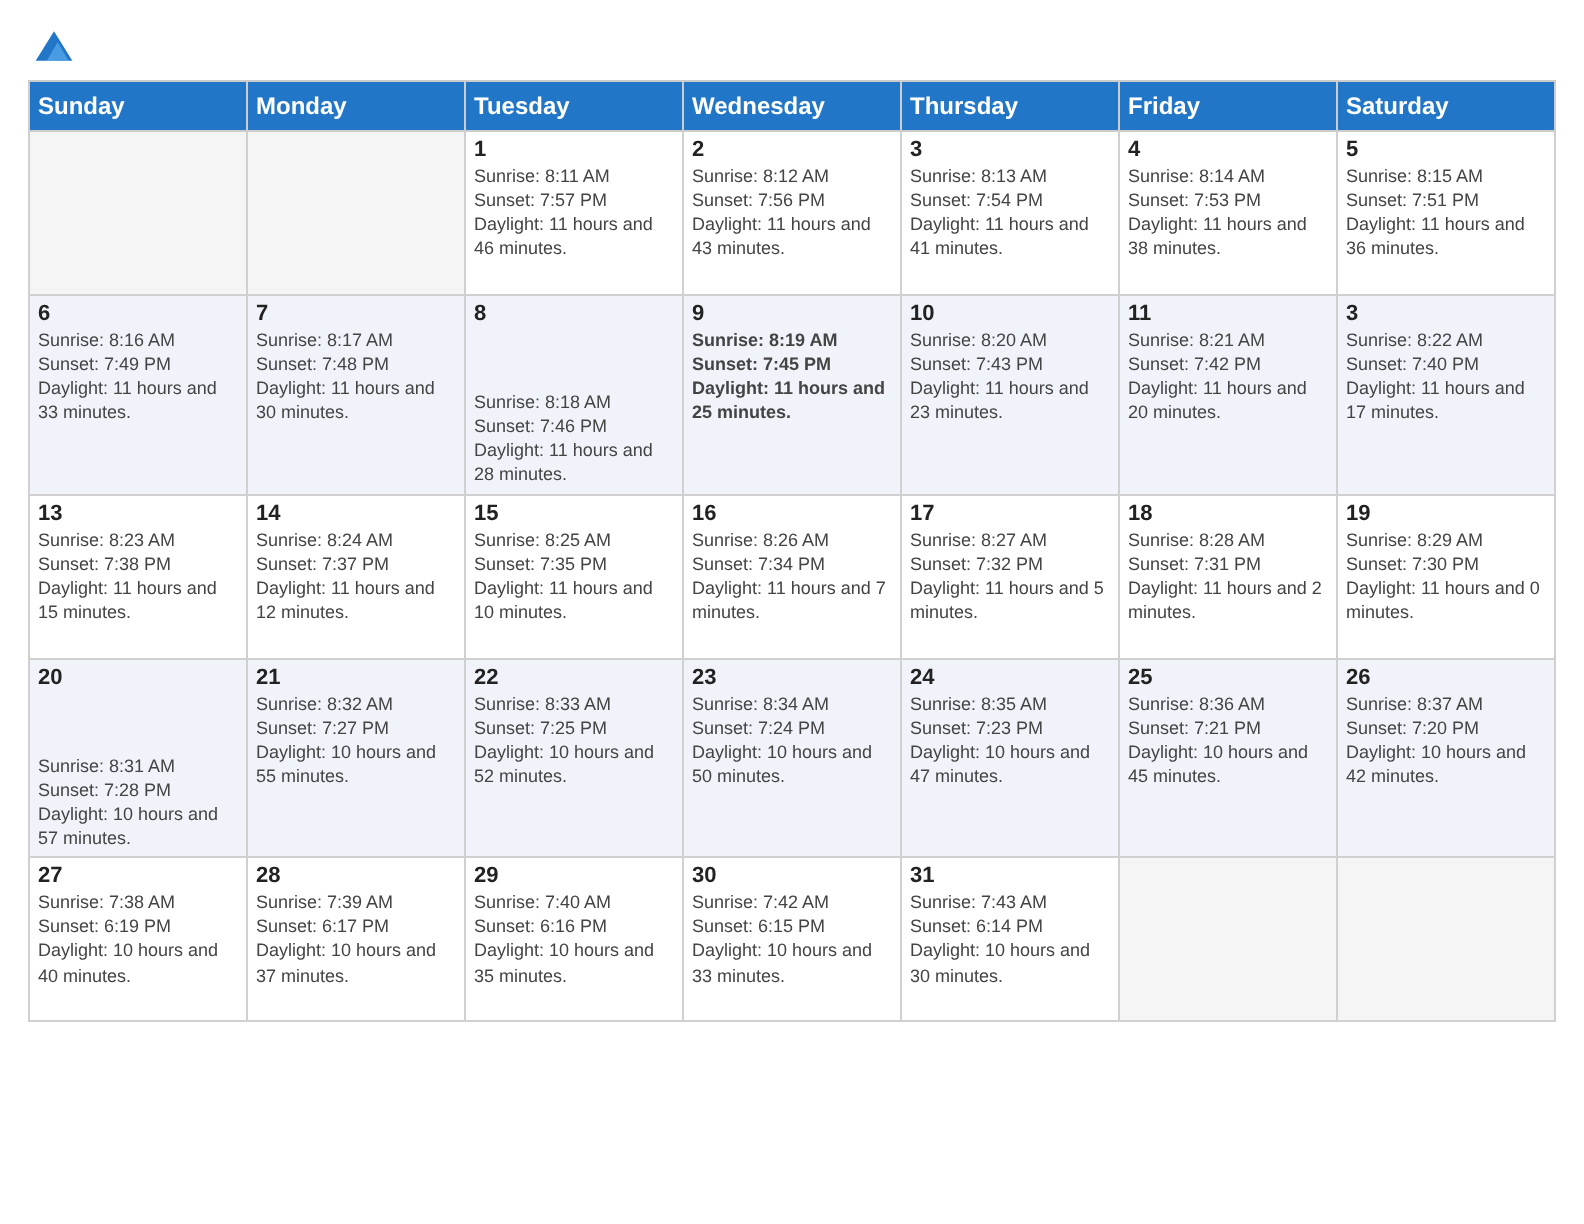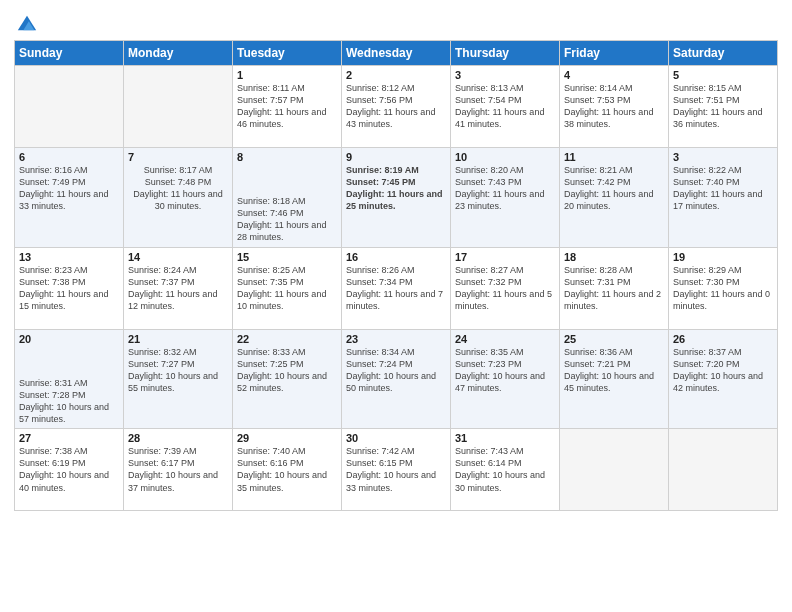--- a/index.html
+++ b/index.html
@@ -175,21 +175,21 @@
         </tr>
         <tr class="row-shade">
           <td>
             <span class="day-num">6</span>
             <div class="day-info" style="white-space: pre-line;">Sunrise: 8:16 AM
 Sunset: 7:49 PM
 Daylight: 11 hours and 33 minutes.</div>
           </td>
           <td>
             <span class="day-num">7</span>
-            <div class="day-info" style="white-space: pre-line; text-align: center;">Sunrise: 8:17 AM
+            <div class="day-info" style="white-space: pre-line;">Sunrise: 8:17 AM
 Sunset: 7:48 PM
 Daylight: 11 hours and 30 minutes.</div>
           </td>
           <td>
             <span class="day-num">8</span>
             <div class="day-info" style="white-space: pre-line; margin-top: 32px;">Sunrise: 8:18 AM
 Sunset: 7:46 PM
 Daylight: 11 hours and 28 minutes.</div>
           </td>
           <td>

